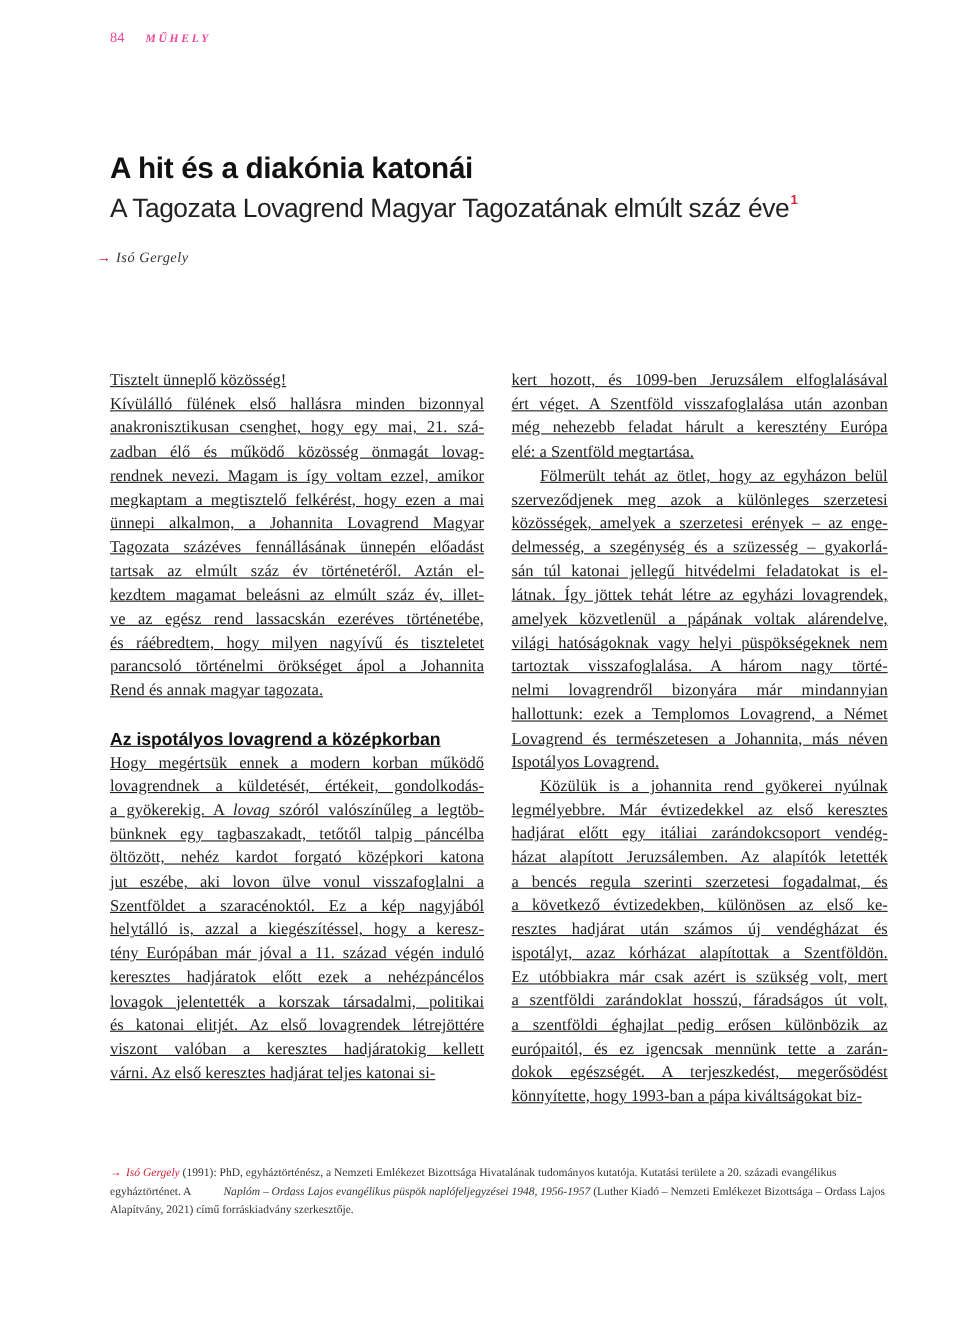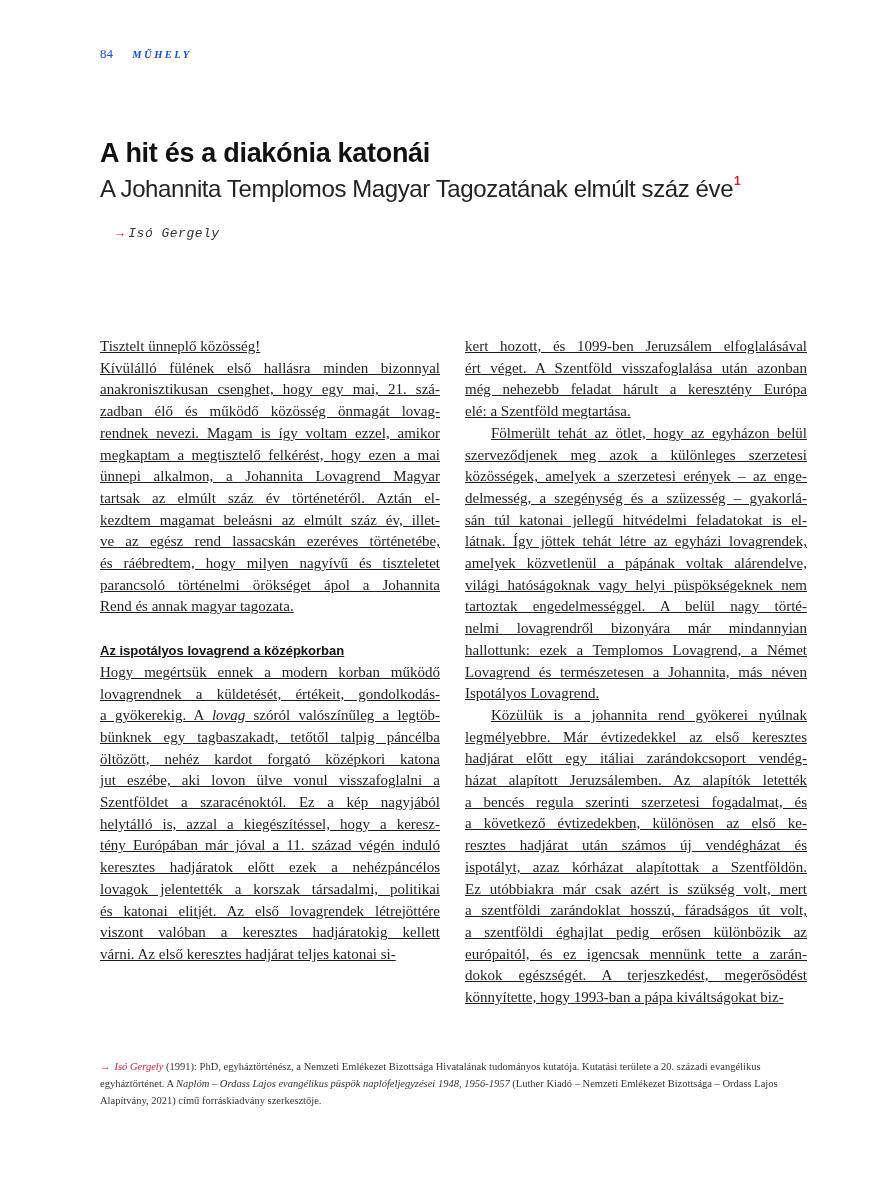--- a/index.html
+++ b/index.html
@@ -1,60 +1,61 @@
 <!DOCTYPE html>
 <html><head>
 <meta charset="utf-8">
 <style>
   html, body { margin: 0; padding: 0; background: #ffffff; }
   body { width: 880px; height: 1200px; position: relative; overflow: hidden; color: #1e1e1e; }
-  .running-head { position: absolute; left: 100px; top: 46px; font-family: "Liberation Serif", serif; font-size: 13px; color: #1d4ed8; }
+  .running-head { position: absolute; left: 100px; top: 26px; font-family: "Liberation Serif", serif; font-size: 13px; color: #ec4899; }
   .running-head .page-no { margin-right: 16px; }
   .running-head .section { font-style: italic; font-size: 10.5px; letter-spacing: 2.5px; font-weight: bold; }
   .title { position: absolute; left: 100px; top: 138px; font-family: "Liberation Sans", sans-serif; font-weight: bold; font-size: 27px; color: #111; letter-spacing: -0.3px; }
   .subtitle { position: absolute; left: 100px; top: 174px; font-family: "Liberation Sans", sans-serif; font-weight: normal; font-size: 24px; color: #222; letter-spacing: -0.4px; }
   .subtitle sup { color: #d0243a; font-size: 12px; font-weight: bold; vertical-align: 12px; margin-left: 1px; }
-  .byline { position: absolute; left: 116px; top: 226px; font-family: Liberation Mono, monospace; font-style: italic; font-size: 13px; color: #333; letter-spacing: 0.5px; }
+  .byline { position: absolute; left: 88px; top: 226px; font-family: Liberation Serif, serif; font-style: italic; font-size: 13px; color: #333; letter-spacing: 0.5px; }
   .arrow { color: #d0243a; font-style: normal; margin-right: 4px; }
   .col { position: absolute; top: 336px; width: 340px; font-family: "Liberation Serif", serif; font-size: 15px; line-height: 21.7px; text-align: justify; color: #1e1e1e; hyphens: manual; text-decoration: underline; }
   .col.left { left: 100px; }
   .col.right { left: 465px; width: 342px; }
   .col p { margin: 0; }
   .col p.indent { text-indent: 26px; }
-  .col h2 { font-family: "Liberation Sans", sans-serif; font-weight: bold; font-size: 13px; margin: 22px 0 0 0; line-height: 21.7px; color: #111; }
+  .col h2 { font-family: "Liberation Sans", sans-serif; font-weight: bold; font-size: 16px; margin: 22px 0 0 0; line-height: 21.7px; color: #111; }
   .col .line { display: block; text-align: justify; text-align-last: justify; white-space: nowrap; }
   .col .line.last { text-align-last: left; }
   .footnote { position: absolute; left: 100px; top: 1058px; width: 710px; font-family: "Liberation Serif", serif; font-size: 10.5px; line-height: 17px; color: #333; }
   .footnote .fn-name { color: #d0243a; font-style: italic; }
-  .footnote em { font-style: italic; }
+  .footnote em { font-style: italic; margin-left: 27px; }
 </style>
 </head>
 <body>
 
 <div class="running-head">
   <span class="page-no">84</span>
   <span class="section">MŰHELY</span>
 </div>
 
 <div class="title">A hit és a diakónia katonái</div>
-<div class="subtitle"><span>A Johannita Templomos Magyar Tagozatának elmúlt száz éve</span><sup>1</sup></div>
+<div class="subtitle"><span>A Tagozata Lovagrend Magyar Tagozatának elmúlt száz éve</span><sup>1</sup></div>
 
 <div class="byline">
   <span class="arrow">→</span><span>Isó Gergely</span>
 </div>
 
 <div class="col left">
   <p>Tisztelt ünneplő közösség!</p>
   <p id="lp1">
       <span class="line">Kívülálló fülének első hallásra minden bizonnyal</span>
       <span class="line">anakronisztikusan csenghet, hogy egy mai, 21. szá-</span>
       <span class="line">zadban élő és működő közösség önmagát lovag-</span>
       <span class="line">rendnek nevezi. Magam is így voltam ezzel, amikor</span>
       <span class="line">megkaptam a megtisztelő felkérést, hogy ezen a mai</span>
       <span class="line">ünnepi alkalmon, a Johannita Lovagrend Magyar</span>
+      <span class="line">Tagozata százéves fennállásának ünnepén előadást</span>
       <span class="line">tartsak az elmúlt száz év történetéről. Aztán el-</span>
       <span class="line">kezdtem magamat beleásni az elmúlt száz év, illet-</span>
       <span class="line">ve az egész rend lassacskán ezeréves történetébe,</span>
       <span class="line">és ráébredtem, hogy milyen nagyívű és tiszteletet</span>
       <span class="line">parancsoló történelmi örökséget ápol a Johannita</span>
       <span class="line last">Rend és annak magyar tagozata.</span>
     </p>
   <h2>Az ispotályos lovagrend a középkorban</h2>
   <p id="lp2">
       <span class="line">Hogy megértsük ennek a modern korban működő</span>
@@ -83,21 +84,21 @@
     </p>
   <p id="rp2" class="indent" style="text-indent: 0px;">
       <span class="line" style="padding-left: 26px;">Fölmerült tehát az ötlet, hogy az egyházon belül</span>
       <span class="line">szerveződjenek meg azok a különleges szerzetesi</span>
       <span class="line">közösségek, amelyek a szerzetesi erények – az enge-</span>
       <span class="line">delmesség, a szegénység és a szüzesség – gyakorlá-</span>
       <span class="line">sán túl katonai jellegű hitvédelmi feladatokat is el-</span>
       <span class="line">látnak. Így jöttek tehát létre az egyházi lovagrendek,</span>
       <span class="line">amelyek közvetlenül a pápának voltak alárendelve,</span>
       <span class="line">világi hatóságoknak vagy helyi püspökségeknek nem</span>
-      <span class="line">tartoztak engedelmességgel. A belül nagy törté-</span>
+      <span class="line">tartoztak visszafoglalása. A három nagy törté-</span>
       <span class="line">nelmi lovagrendről bizonyára már mindannyian</span>
       <span class="line">hallottunk: ezek a Templomos Lovagrend, a Német</span>
       <span class="line">Lovagrend és természetesen a Johannita, más néven</span>
       <span class="line last">Ispotályos Lovagrend.</span>
     </p>
   <p id="rp3" class="indent" style="text-indent: 0px;">
       <span class="line" style="padding-left: 26px;">Közülük is a johannita rend gyökerei nyúlnak</span>
       <span class="line">legmélyebbre. Már évtizedekkel az első keresztes</span>
       <span class="line">hadjárat előtt egy itáliai zarándokcsoport vendég-</span>
       <span class="line">házat alapított Jeruzsálemben. Az alapítók letették</span>

